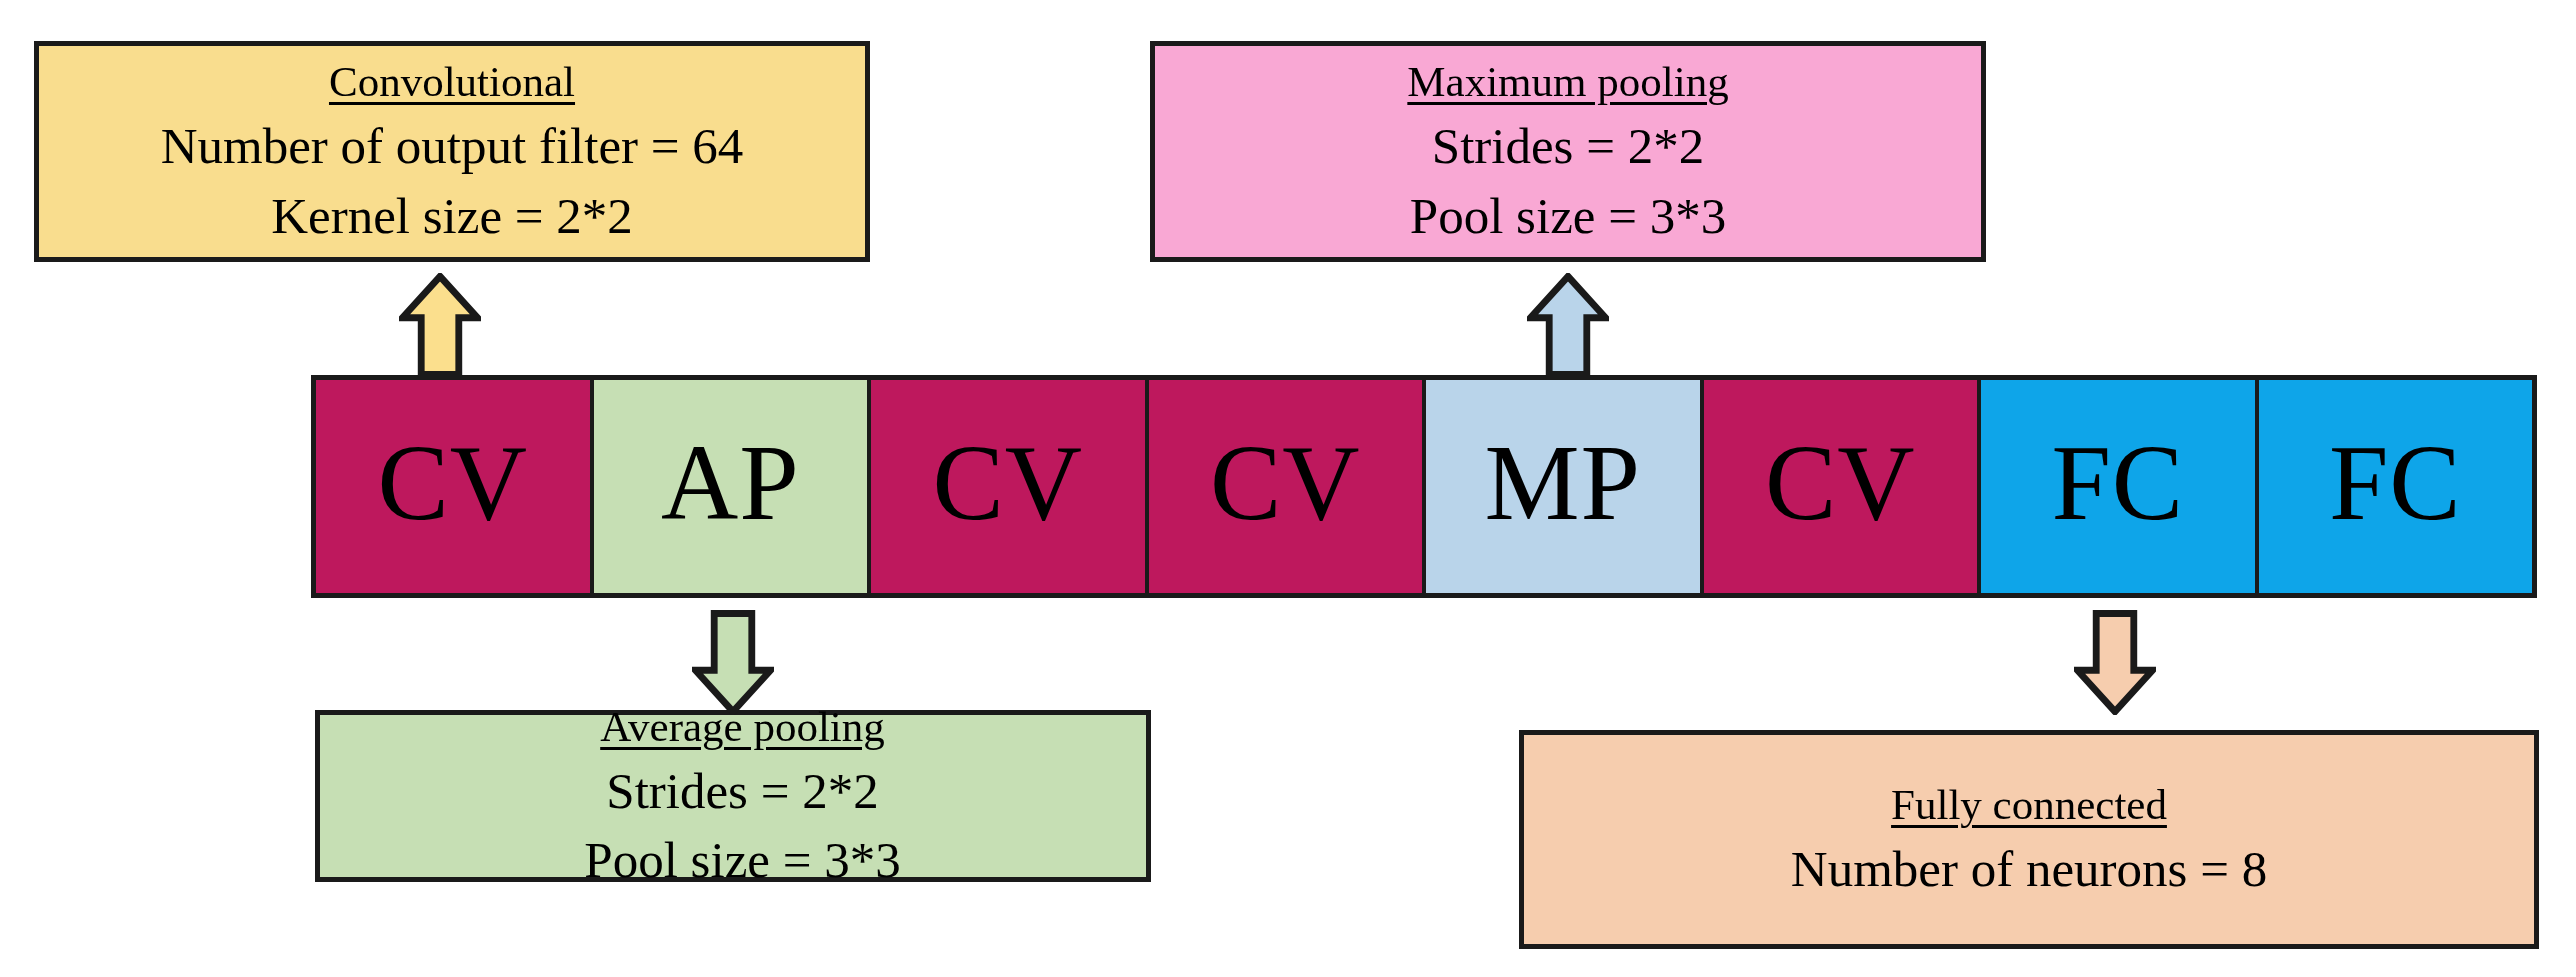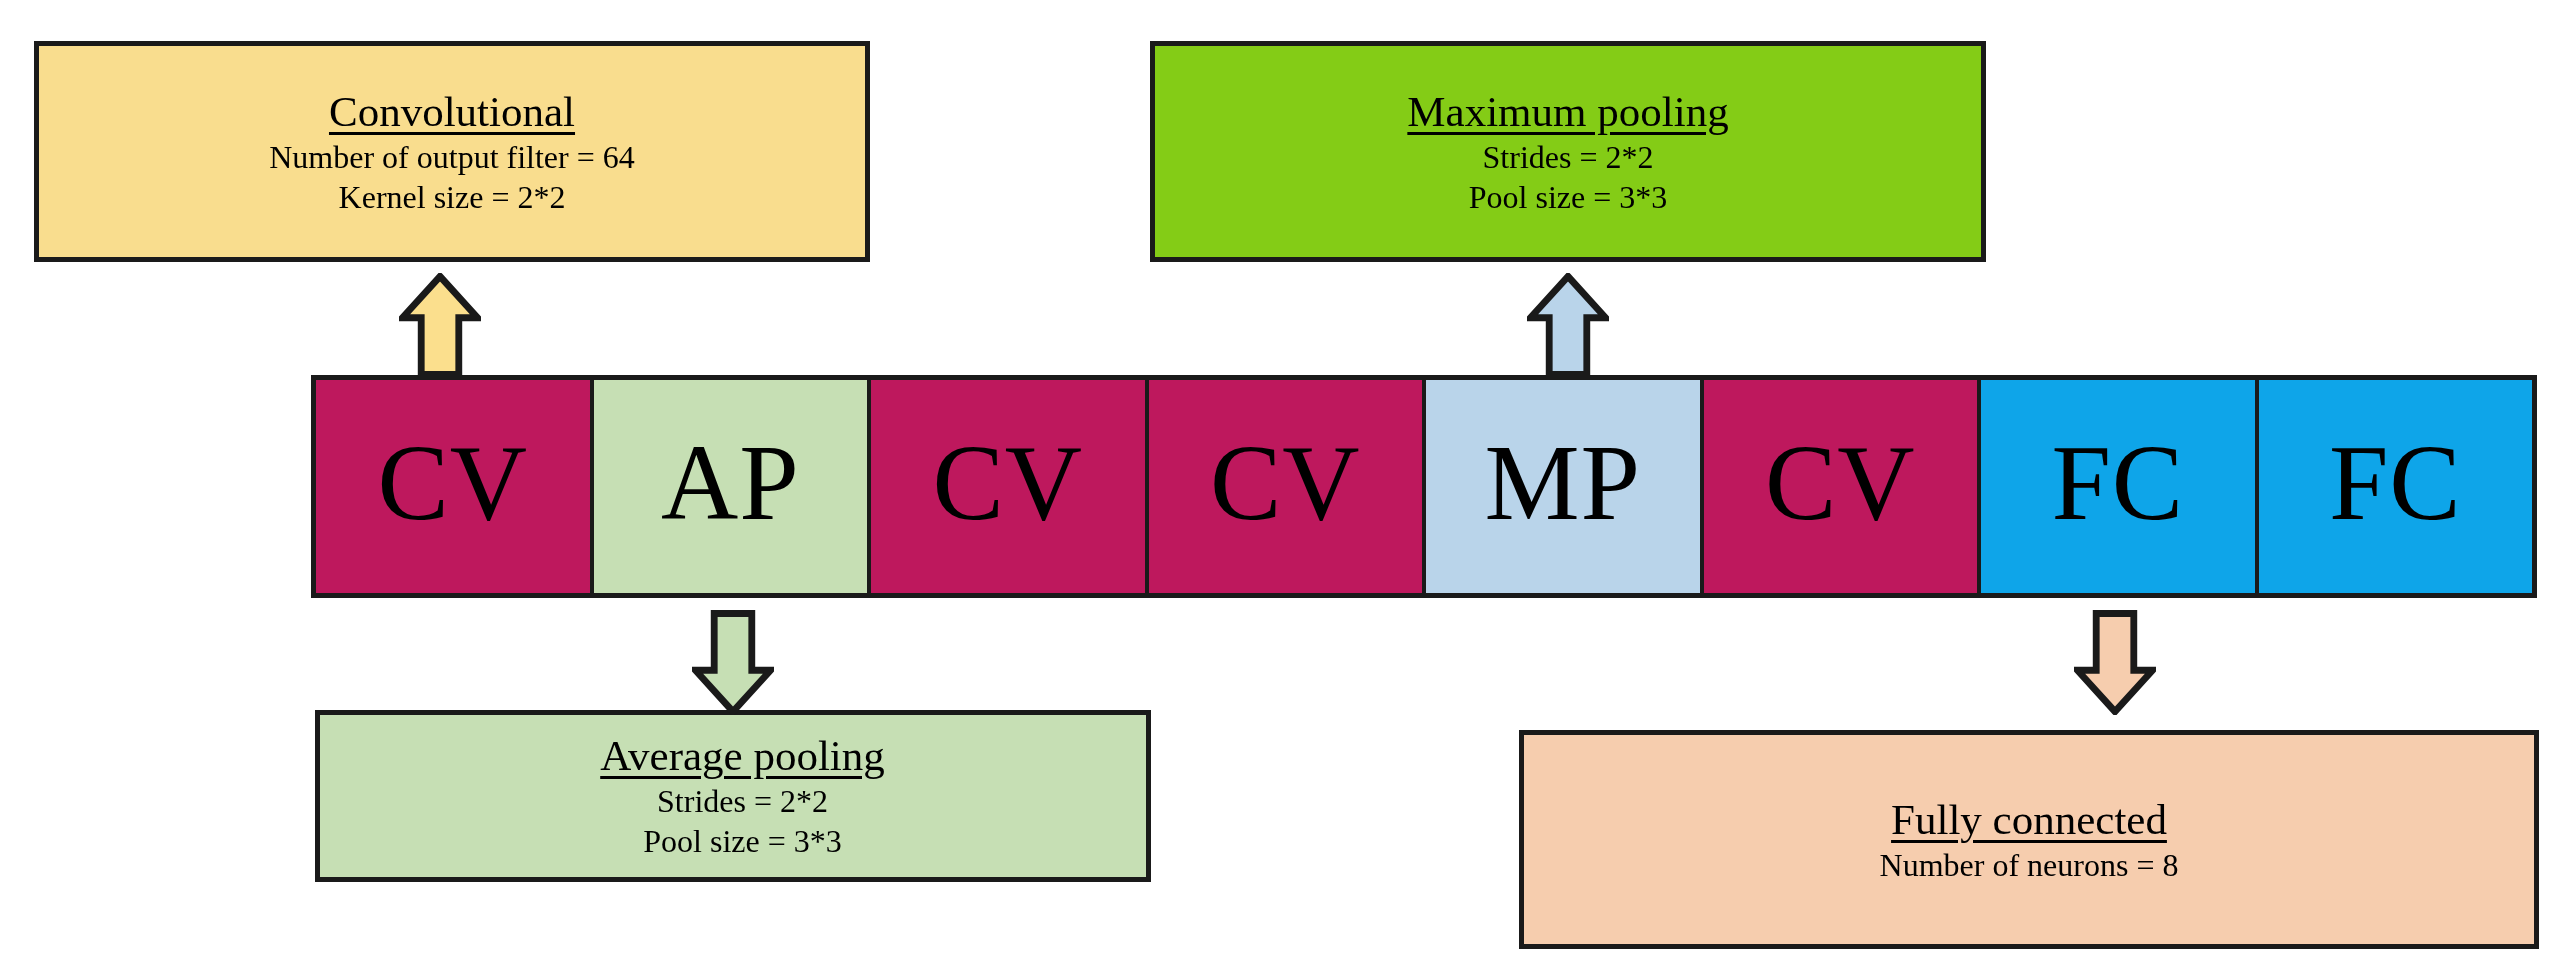--- a/index.html
+++ b/index.html
@@ -32,33 +32,33 @@
   }
   .detail-title {
     font-size: 43px;
     line-height: 1.12;
     text-decoration: underline;
     text-underline-offset: 6px;
     text-decoration-thickness: 3.4px;
     white-space: nowrap;
   }
   .detail-line {
-    font-size: 32px;
+    font-size: 51px;
     line-height: 1.12;
     white-space: nowrap;
-    margin-top: 4px;
+    margin-top: 12px;
   }
 
   #box-convolutional {
     left: 34px;  top: 41px;  width: 836px;  height: 221px;
     background: #f9dd8e;
   }
   #box-maxpool {
     left: 1150px; top: 41px; width: 836px; height: 221px;
-    background: #84cc16;
+    background: #f9a8d4;
   }
   #box-avgpool {
     left: 315px; top: 710px; width: 836px; height: 172px;
     background: #c6dfb4;
     padding-left: 19px;
   }
   #box-fullyconnected {
     left: 1519px; top: 730px; width: 1020px; height: 219px;
     background: #f6cdae;
   }

